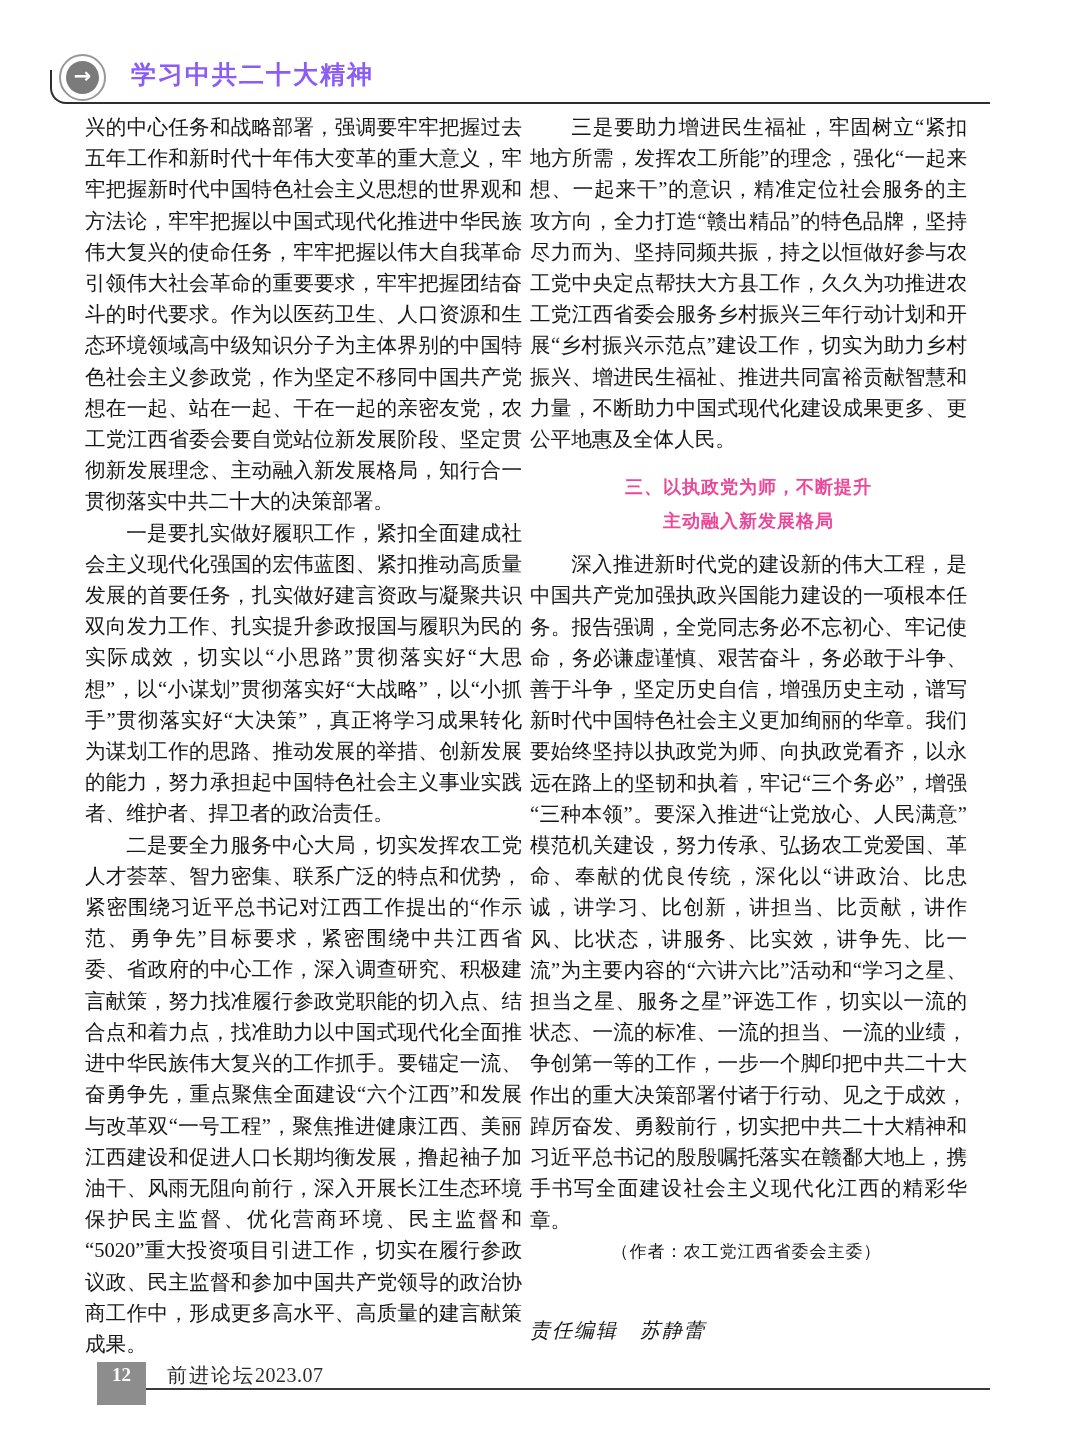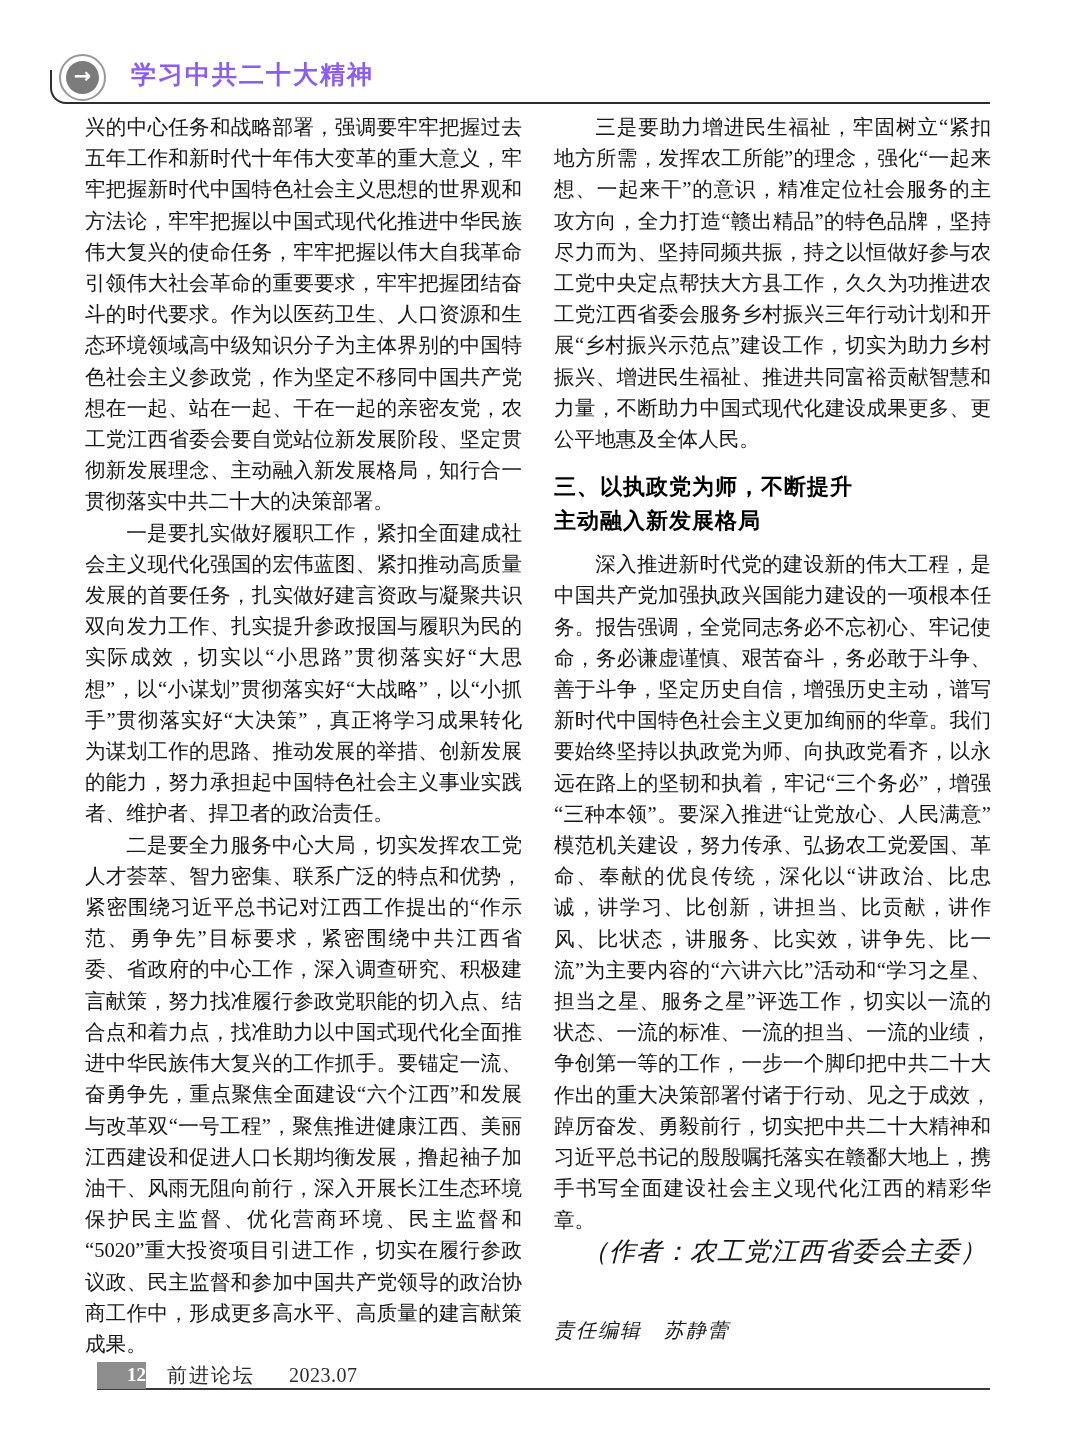--- a/index.html
+++ b/index.html
@@ -43,62 +43,62 @@
   }
 
   
   .col {
     position:absolute; top:112px; width:437px;
     font-size:20.6px; line-height:31.2px;
     text-align:justify;
     color:#161616;
   }
   .col-left  { left:85px;  }
-  .col-right { left:554px; }
+  .col-right { left:530px; }
   .para { text-align:justify; }
   .para.indent { text-indent:2em; }
 
   .section-heading {
-    text-align:left; font-weight:bold;
-    font-size:22px; line-height:34px;
+    text-align:center; font-weight:bold;
+    font-size:18px; line-height:34px;
     letter-spacing:1px;
     margin:15px 0 11px 0;
-    color:#000000;
+    color:#ec4899;
   }
 
   .author-note {
-    text-align:right; font-style:italic;
-    font-size:26px; letter-spacing:1px;
+    text-align:center; 
+    font-size:17px; letter-spacing:1px;
     padding-right:4px;
   }
   .editor-note {
     text-align:left; font-style:italic;
     font-size:20px; letter-spacing:2px;
     margin-top:48px; padding-right:6px;
   }
 
   
   .footer-line {
     position:absolute; left:97px; top:1388px;
     width:893px; border-top:2px solid #3a3a3a;
   }
   .page-box {
     position:absolute; left:97px; top:1362px;
-    width:49px; height:27px;
+    width:49px; height:43px;
     background:#8d8d8d; color:#ffffff;
     font-weight:bold; font-size:19px;
-    text-align:right; line-height:26px;
+    text-align:center; line-height:26px;
     z-index:2;
   }
   .footer-meta {
     position:absolute; left:167px; top:1362px;
     font-family:"Liberation Sans", sans-serif;
     font-size:20px; color:#2b2b2b;
   }
-  .journal-name { letter-spacing:2px; margin-right:34px; }
+  .journal-name { letter-spacing:2px; }
   .journal-issue { letter-spacing:0.5px;font-family:Liberation Serif, serif; }
 </style>
 </head>
 <body>
 
 <div class="header-rule"></div>
 <div class="icon-outer">
   <div class="icon-inner">→</div>
 </div>
 <div class="header-title">学习中共二十大精神</div>

